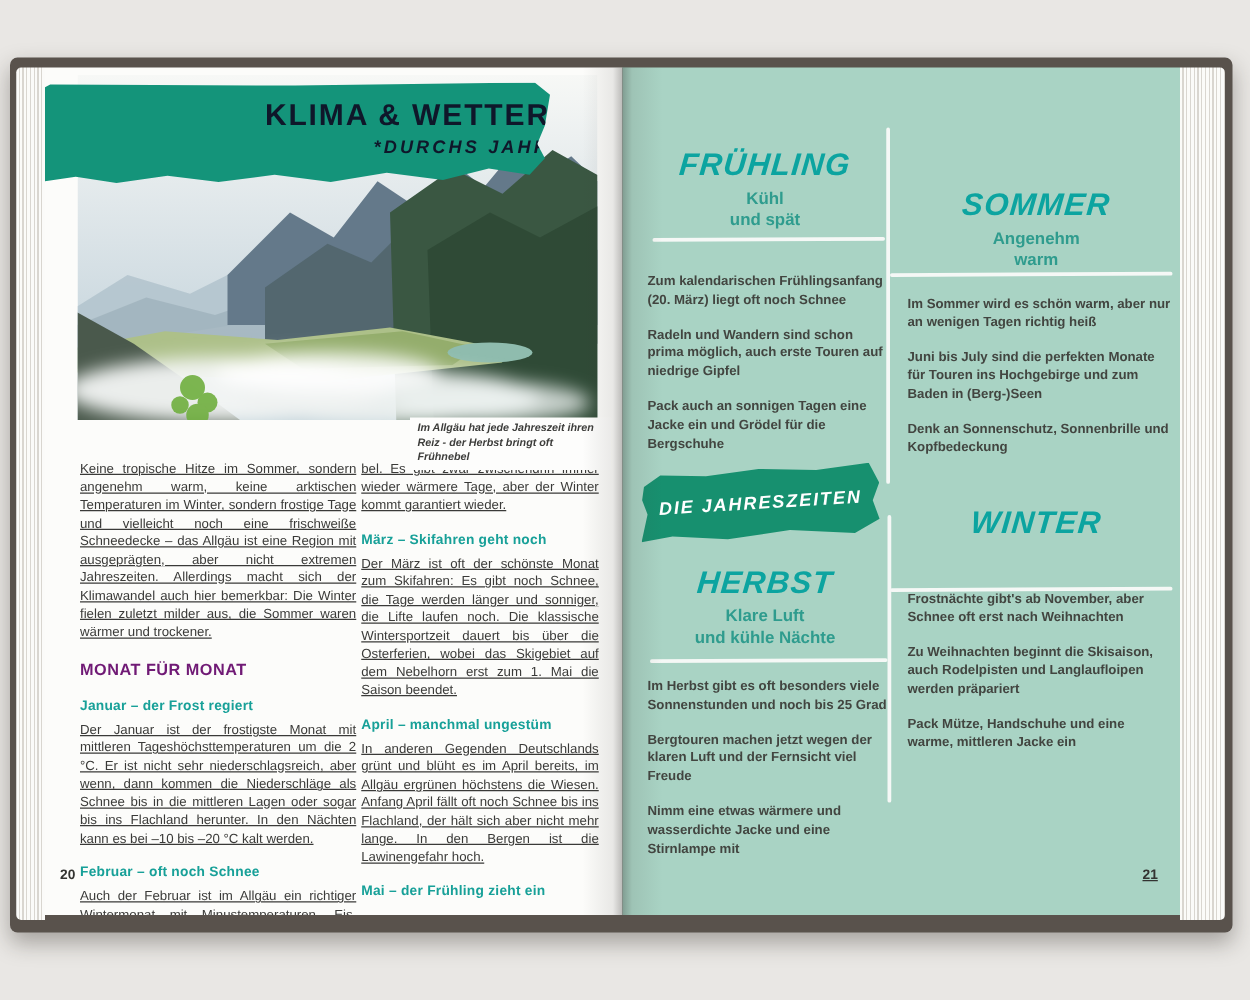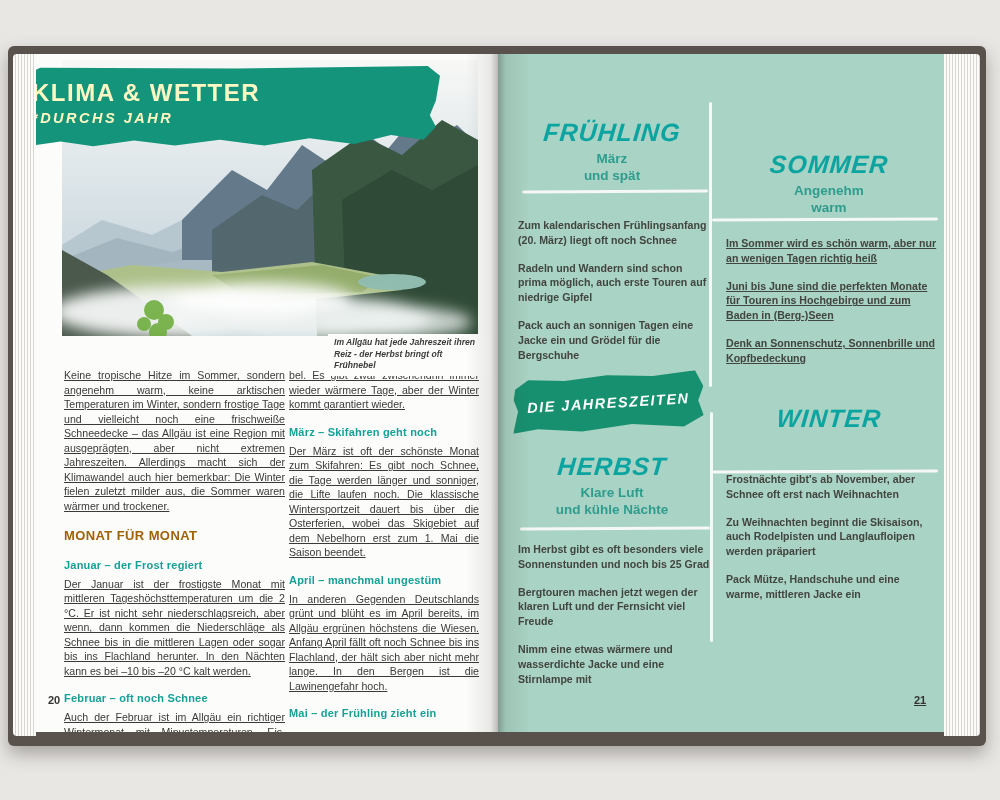--- a/index.html
+++ b/index.html
@@ -25,34 +25,34 @@
   .gutter{
     position:absolute;left:458px;top:8px;width:64px;height:678px;z-index:40;pointer-events:none;
     background:linear-gradient(90deg,rgba(60,55,50,0) 0%,rgba(60,55,50,.10) 38%,rgba(35,32,30,.30) 50%,rgba(60,55,50,.10) 62%,rgba(60,55,50,0) 100%);
   }
   
   .photo{position:absolute;left:26px;top:6px;width:416px;height:276px;z-index:1;}
   .title-banner{
     position:absolute;left:-4px;top:12px;width:408px;height:82px;z-index:3;
     background:#14947a;
     clip-path:polygon(0% 7%,2% 2%,50% 3%,97% 0%,100% 12%,99% 42%,97.5% 60%,99% 74%,96% 90%,88% 84%,79% 95%,68% 88%,57% 97%,46% 90%,35% 97%,25% 91%,15% 98%,7% 92%,0% 97%);
-    color:#fef9c3;text-align:left;
+    color:#0f172a;text-align:right;
   }
   .title-banner .t1{margin-top:13px;font-size:24px;font-weight:bold;letter-spacing:1.5px;}
   .title-banner .t2{margin-top:3px;font-size:14.5px;font-weight:bold;font-style:italic;letter-spacing:2.5px;}
   .caption-box{
     position:absolute;left:292px;top:280px;width:150px;z-index:4;
     background:#fdfdfc;padding:3px 5px 4px 6px;
     font-size:8.6px;font-style:italic;font-weight:600;color:#3c3c3a;line-height:1.35;
   }
   .col{position:absolute;top:314px;z-index:2;font-size:10.6px;color:#3a3a38;line-height:1.37;text-align:justify;}
   .col-1{left:28px;width:221px;}
   .col-2{left:253px;width:190px;}
   .col p{margin:0 0 10px 0;text-decoration:underline;}
-  .monat-heading{font-size:13px;font-weight:bold;color:#a16207;letter-spacing:.4px;margin:14px 0 4px 0;text-align:left;}
+  .monat-heading{font-size:13px;font-weight:bold;color:#701a75;letter-spacing:.4px;margin:14px 0 4px 0;text-align:left;}
   .month-title{font-size:11px;font-weight:bold;color:#17a098;letter-spacing:.2px;margin:13px 0 4px 0;text-align:left;}
   .month-title:first-child{margin-top:2px;}
   .pagenum{position:absolute;top:640px;font-size:11px;font-weight:bold;color:#333331;z-index:5;}
   .pn-left{left:12px;}
   .pn-right{left:416px;text-decoration:underline;}
   
   .season-block{position:absolute;text-align:center;z-index:2;}
   .season-title{
     font-size:25px;font-weight:bold;font-style:italic;letter-spacing:1px;
     color:#0ca4a0;transform:skewX(-5deg);
@@ -160,39 +160,39 @@
     <div class="pagenum pn-left">20</div>
   </div>
 
   <div class="page page-right">
 
     <div class="vline" style="left:211px;top:48px;height:285px;"></div>
     <div class="vline" style="left:212px;top:358px;height:230px;"></div>
 
     <div class="season-block" style="left:14px;top:64px;width:200px;">
       <div class="season-title">FRÜHLING</div>
-      <div class="season-sub">März
+      <div class="season-sub">Kühl
 und spät</div>
     </div>
     <div class="hline" style="left:24px;top:136px;width:186px;"></div>
     <div class="season-items" style="left:20px;top:164px;width:192px;">
       <p>Zum kalendarischen Frühlingsanfang (20. März) liegt oft noch Schnee</p>
       <p>Radeln und Wandern sind schon prima möglich, auch erste Touren auf niedrige Gipfel</p>
       <p>Pack auch an sonnigen Tagen eine Jacke ein und Grödel für die Bergschuhe</p>
     </div>
 
     <div class="season-block" style="left:224px;top:96px;width:214px;">
       <div class="season-title">SOMMER</div>
       <div class="season-sub">Angenehm
 warm</div>
     </div>
     <div class="hline" style="left:214px;top:164px;width:226px;"></div>
-    <div class="season-items" style="left:228px;top:182px;width:212px;text-decoration:underline;">
+    <div class="season-items" style="left:228px;top:182px;width:212px;">
       <p>Im Sommer wird es schön warm, aber nur an wenigen Tagen richtig heiß</p>
-      <p>Juni bis June sind die perfekten Monate für Touren ins Hochgebirge und zum Baden in (Berg-)Seen</p>
+      <p>Juni bis July sind die perfekten Monate für Touren ins Hochgebirge und zum Baden in (Berg-)Seen</p>
       <p>Denk an Sonnenschutz, Sonnenbrille und Kopfbedeckung</p>
     </div>
 
     <div class="jahres-banner">
       <span>DIE JAHRESZEITEN</span>
     </div>
 
     <div class="season-block" style="left:14px;top:398px;width:200px;">
       <div class="season-title">HERBST</div>
       <div class="season-sub">Klare Luft

